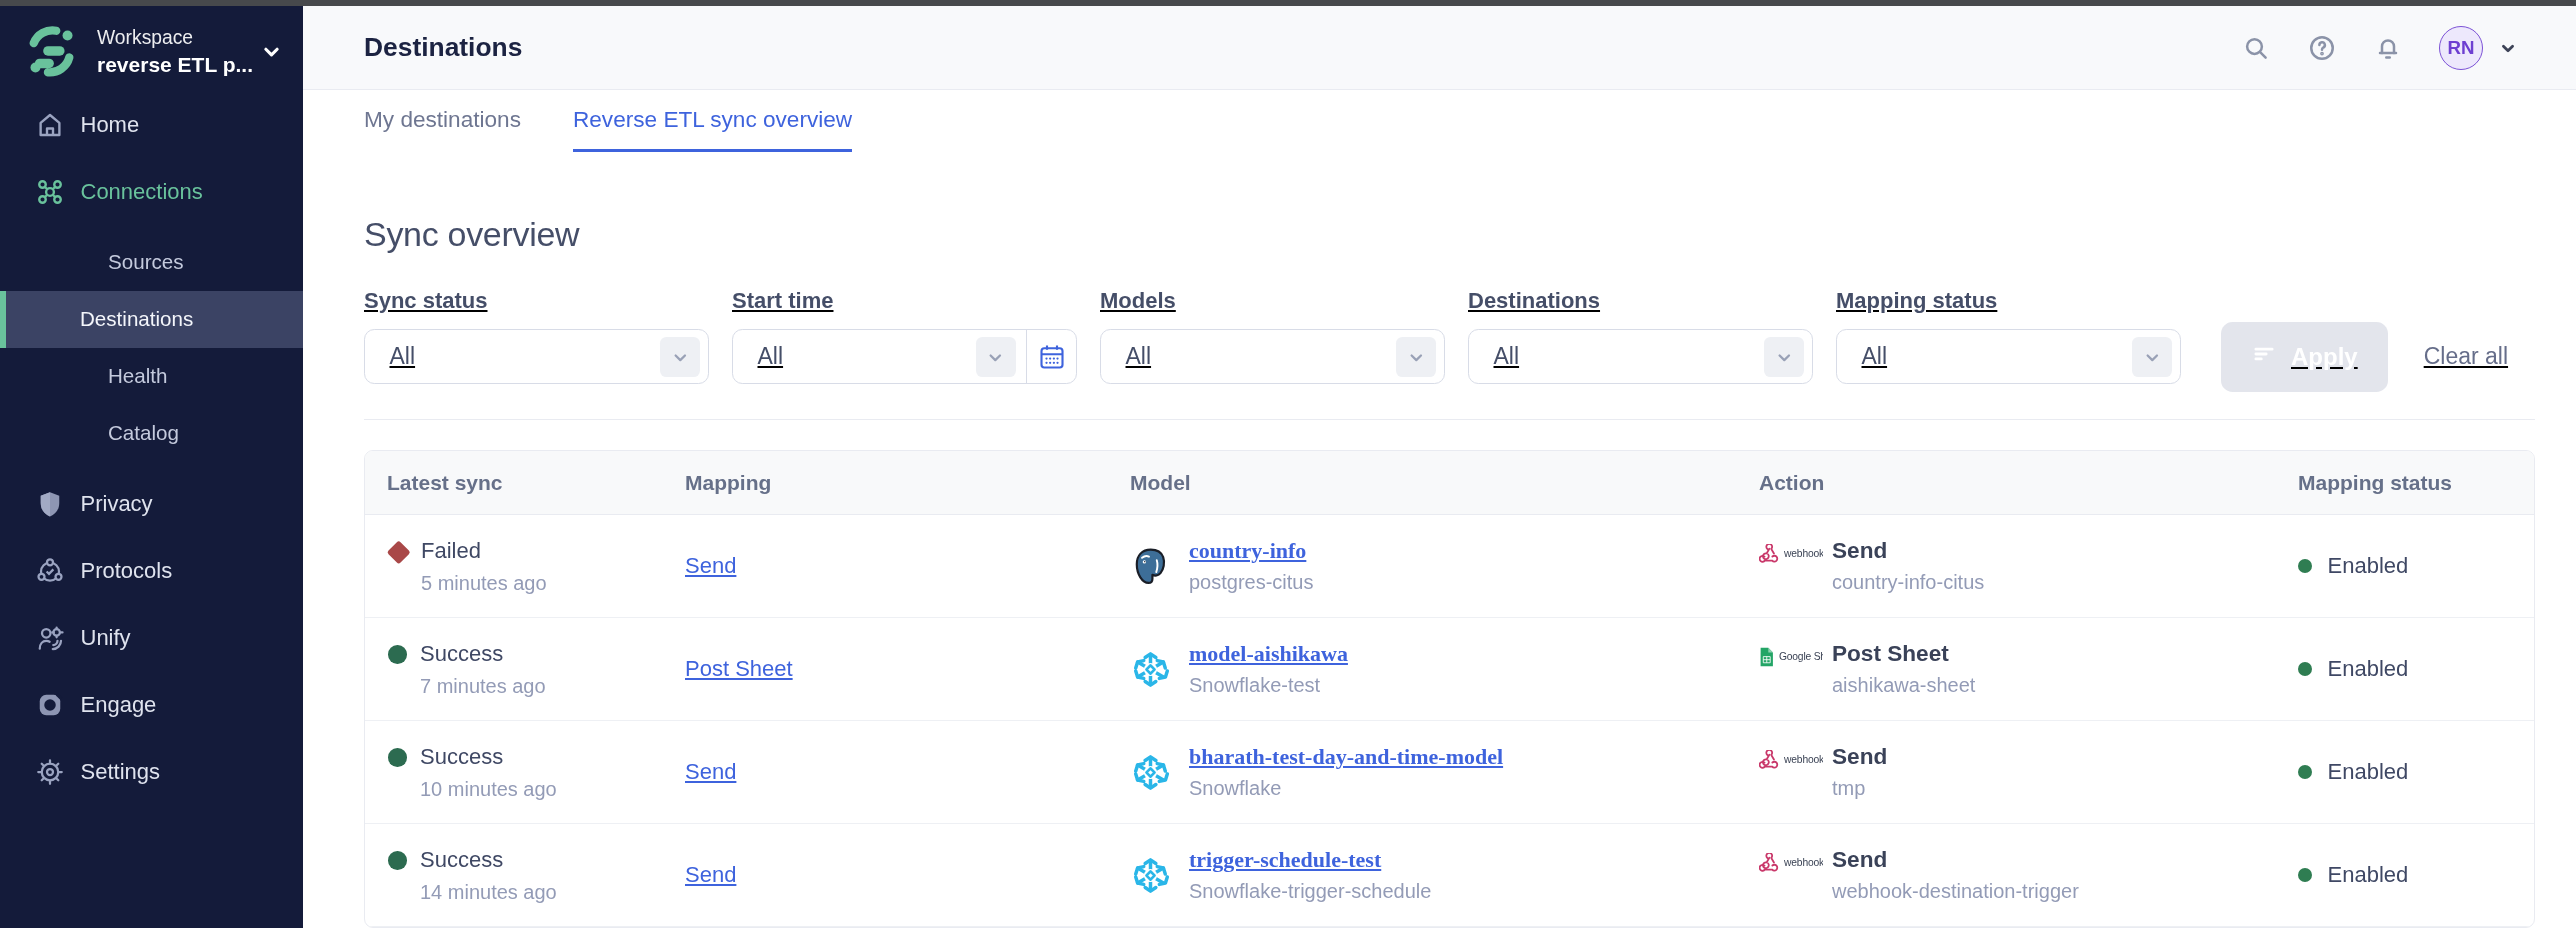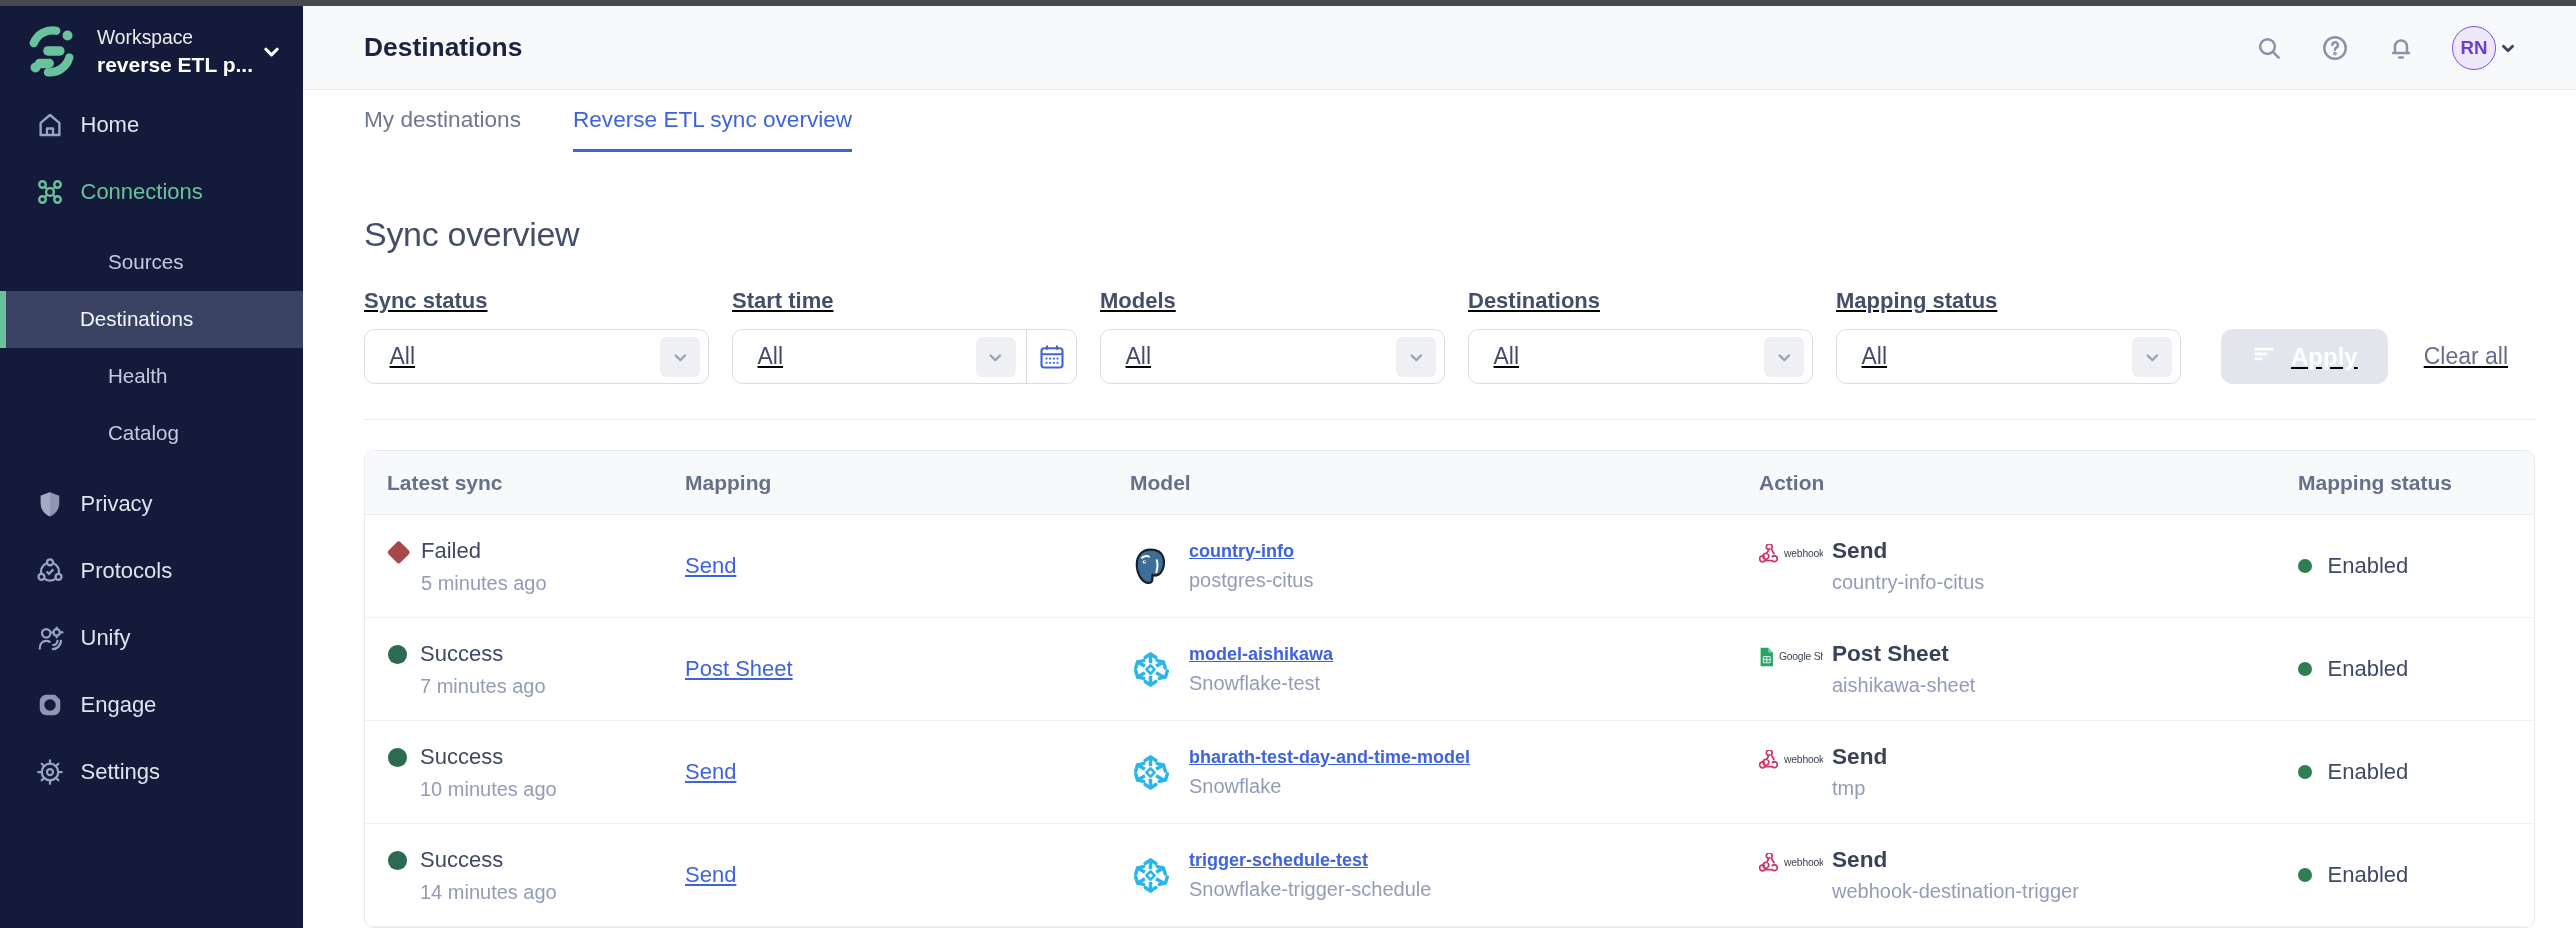--- a/index.html
+++ b/index.html
@@ -30,21 +30,21 @@
     padding-left:74px; color:#f4f6fb; }
 
   
   .main { flex:1; display:flex; flex-direction:column; min-width:0; }
   .header { height:87px; background:#f8f9fb; border-bottom:1.3px solid #e9ebf1;
     display:flex; align-items:center; padding:0 57px 0 61px; }
   .header h1 { font-size:26.4px; font-weight:700; color:#1c2342; }
   .header-icons { margin-left:auto; display:flex; align-items:center; gap:36px; }
   .hicon { width:30px; height:30px; cursor:pointer; }
   .hicon svg { width:30px; height:30px; display:block; }
-  .avatar-wrap { display:flex; align-items:center; gap:1px; cursor:pointer; }
+  .avatar-wrap { display:flex; align-items:center; gap:14px; cursor:pointer; }
   .avatar { width:44px; height:44px; border-radius:50%; background:#ede8fc;
     border:1.9px solid #7c52d6; color:var(--avatar_purple); font-weight:700; font-size:18.7px;
     display:flex; align-items:center; justify-content:center; }
   .av-chev svg { width:22px; height:22px; display:block; }
 
   
   .tabs { height:64px; display:flex; align-items:stretch; padding:0 61px; gap:52px; background:#fff; }
   .tab { display:flex; align-items:center; font-size:22.6px; color:#6e7691;
     border-bottom:3.9px solid transparent; cursor:pointer; }
   .tab.active { color:var(--link_blue); border-bottom-color:var(--link_blue); }
@@ -62,21 +62,21 @@
     display:flex; align-items:center; padding:0 7.7px 0 24.5px; font-size:23px; color:#454e68; cursor:pointer; }
   .f-control.with-cal { padding-right:0; }
   .f-value { flex:1; }
   .f-chev { width:40px; height:40px; background:#eef0f4; border-radius:6.4px;
     display:flex; align-items:center; justify-content:center; }
   .f-chev svg { width:20.6px; height:20.6px; }
   .f-cal { width:50px; align-self:stretch; border-left:1.3px solid #d8dce7; margin-left:10.3px;
     display:flex; align-items:center; justify-content:center; }
   .f-cal svg { width:30px; height:30px; }
   .filter-actions { display:flex; align-items:center; height:55px; margin-left:17px; }
-  .apply { height:55px; display:inline-flex; align-items:center; gap:14px; padding:0 30px;
+  .apply { height:70px; display:inline-flex; align-items:center; gap:14px; padding:0 30px;
     background:#e3e5ec; border:none; border-radius:11.6px; color:#fff; font-size:24px; font-weight:700;
     font-family:inherit; cursor:pointer; }
   .apply svg { width:26px; height:26px; }
   .clear { margin-left:36px; color:#666e8a; font-size:23px; font-weight:500; cursor:pointer; text-decoration:none; }
 
   
   .table { margin-top:30px; border:1.3px solid #e9ebf1; border-radius:9px; overflow:hidden; background:#fff; }
   .thead, .tr { display:grid; grid-template-columns:298px 445px 629px 539px auto; padding-left:22px; }
   .thead { height:64px; background:#f8f9fa; border-bottom:1.3px solid #e9ebf1; align-items:center; }
   .th { font-size:21px; font-weight:700; color:#667089; }
@@ -86,21 +86,21 @@
   .st-diamond { width:17.4px; height:17.4px; background:var(--failed_red); transform:rotate(45deg);
     border-radius:2.6px; margin:6.4px 14px 0 2.6px; flex:none; }
   .st-dot { width:18.7px; height:18.7px; background:var(--success_green); border-radius:50%;
     margin:4.5px 13px 0 1.3px; flex:none; }
   .st { font-size:22px; color:#3f4864; }
   .tm { font-size:20px; color:#939bb6; margin-top:8.4px; }
   .lnk { color:var(--link_blue); font-size:22px; font-weight:500; text-decoration:underline; cursor:pointer; }
   .td-model { align-items:center; }
   .m-icon { width:41px; height:41px; margin-right:18px; flex:none; }
   .m-icon svg { width:41px; height:41px; display:block; }
-  .m-lnk { color:var(--link_blue); font-size:18px; font-weight:700; text-decoration:underline; cursor:pointer; }
+  .m-lnk { color:var(--link_blue); font-size:22px; font-weight:700; text-decoration:underline; cursor:pointer;font-family:Liberation Serif, serif; }
   .sub { font-size:20px; color:#939bb6; margin-top:7px; }
   .td-action { align-items:flex-start; }
   .a-logo { width:64px; min-width:64px; margin:5.2px 9px 0 0; display:flex; align-items:center;
     gap:4.5px; overflow:hidden; }
   .a-logo svg { flex:none; }
   .wh-glyph svg { width:20.6px; height:20.6px; }
   .gs-glyph svg { width:15.5px; height:20px; }
   .logo-text { font-size:10.3px; color:#3a4254; white-space:nowrap; letter-spacing:-0.2px; }
   .a-title { font-size:22.6px; font-weight:700; color:#3a4258; }
   .td-status { align-items:center; }

